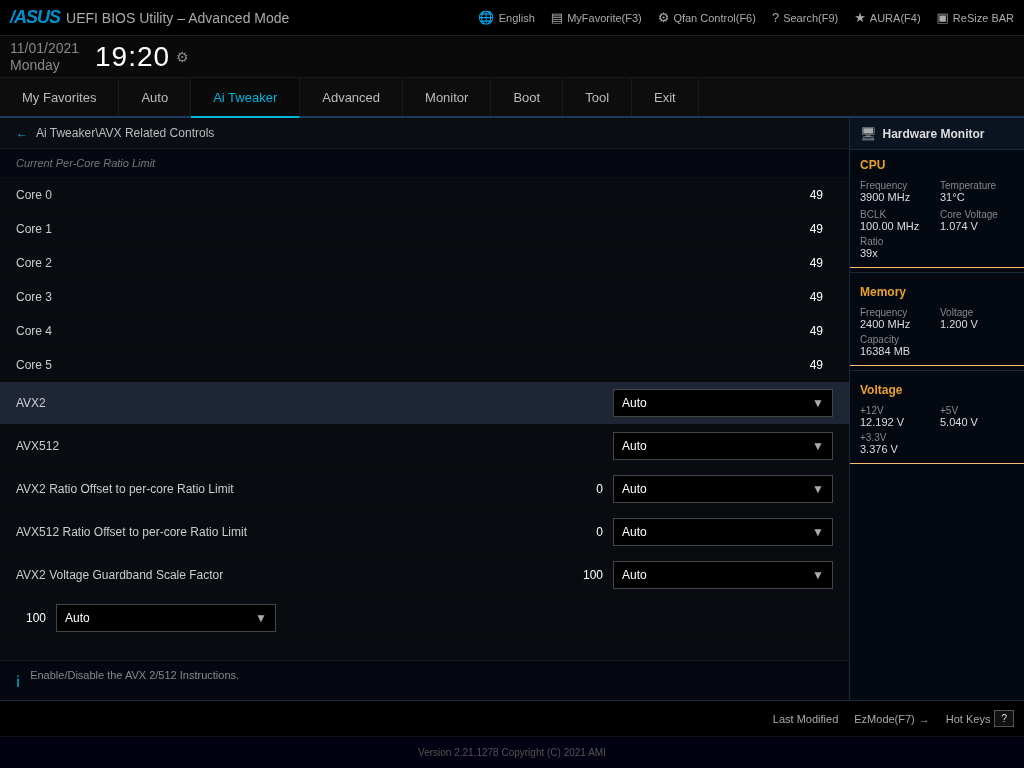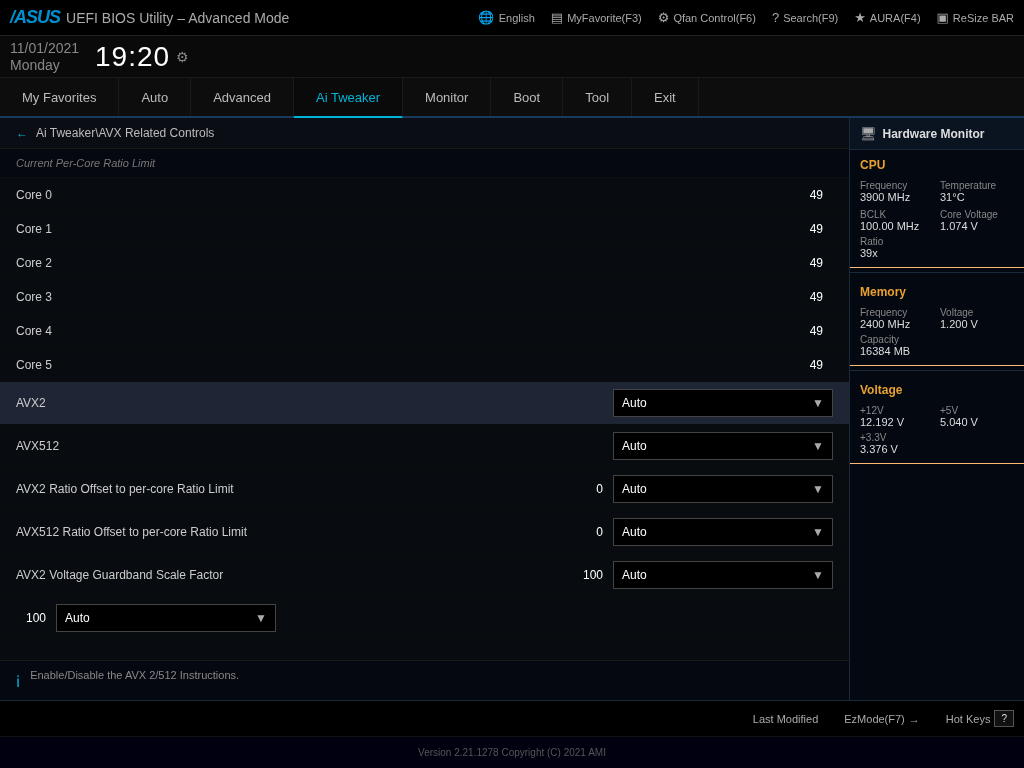--- a/index.html
+++ b/index.html
@@ -310,21 +310,21 @@
 
     
     .footer {
       height: 36px;
       background: #000;
       border-top: 1px solid #1a2a3a;
       display: flex;
       align-items: center;
       justify-content: flex-end;
       padding: 0 10px;
-      gap: 26px;
+      gap: 16px;
     }
     .footer-btn {
       color: #aaa;
       font-size: 11px;
       display: flex;
       align-items: center;
       gap: 4px;
       cursor: pointer;
     }
     .footer-btn-box {
@@ -400,25 +400,25 @@
 
   </div>
 
   <div class="nav">
     <div class="nav-item">
       <span>My Favorites</span>
     </div>
     <div class="nav-item">
       <span>Auto</span>
     </div>
+    <div class="nav-item active">
+      <span>Ai Tweaker</span>
+    </div>
     <div class="nav-item">
       <span>Advanced</span>
-    </div>
-    <div class="nav-item active">
-      <span>Ai Tweaker</span>
     </div>
     <div class="nav-item">
       <span>Monitor</span>
     </div>
     <div class="nav-item">
       <span>Boot</span>
     </div>
     <div class="nav-item">
       <span>Tool</span>
     </div>

